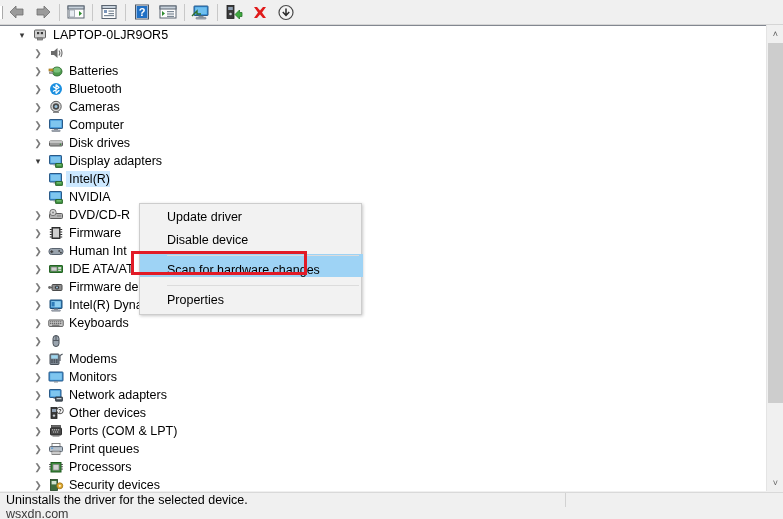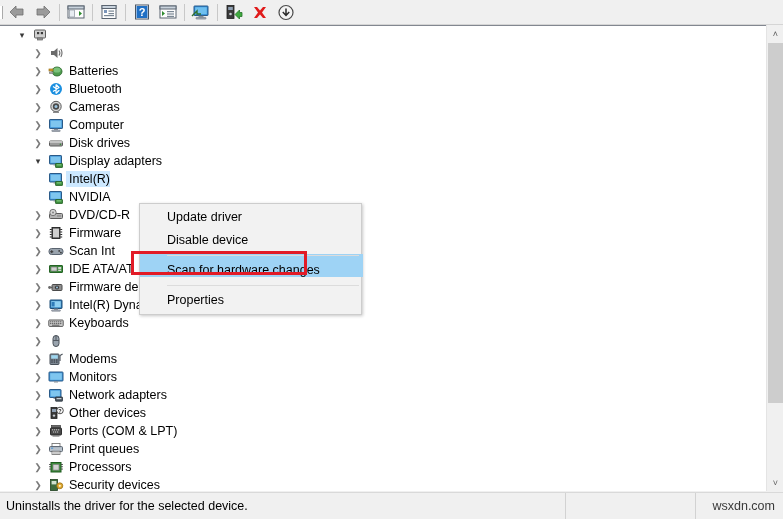--- a/index.html
+++ b/index.html
@@ -176,20 +176,21 @@
   
   #statusbar {
     position: absolute;
     left: 0; bottom: 0;
     width: 783px; height: 27px;
     background: #f0f0f0;
     border-top: 1px solid #d9d9d9;
     display: flex;
     align-items: flex-start;
     font-size: 12.5px;
+    flex-direction: column;
   }
   .sb-panel {
     height: 100%;
     display: flex; align-items: center;
     padding: 0 6px;
     border-right: 1px solid #d2d2d2;
     color: #000;
   }
   .sb-panel.main { width: 566px; }
   .sb-panel.mid { width: 130px; }
@@ -308,20 +309,21 @@
       <div class="row depth0">
         <span class="chev open">▾</span>
         <span class="ico">
           <svg width="16" height="14" viewBox="0 0 16 14">
             <rect x="2.5" y="2" width="11" height="8" rx="1" fill="#cfcfcf" stroke="#5f5f5f" stroke-width="1"></rect>
             <rect x="5" y="4" width="2.2" height="2.2" fill="#3a3a3a"></rect>
             <rect x="8.8" y="4" width="2.2" height="2.2" fill="#3a3a3a"></rect>
             <rect x="5.5" y="10" width="5" height="2" fill="#9a9a9a" stroke="#5f5f5f" stroke-width="0.7"></rect>
           </svg>
         </span>
+        <span class="lbl">LAPTOP-0LJR9OR5</span>
       </div>
 
       <div class="row depth1">
         <span class="chev">❯</span>
         <span class="ico">
           <svg width="16" height="14" viewBox="0 0 16 14">
             <path d="M3 5 L6 5 L9.5 2 L9.5 12 L6 9 L3 9 Z" fill="#6b6b6b"></path>
             <path d="M11 4.5 Q12.8 7 11 9.5" fill="none" stroke="#6b6b6b" stroke-width="1.1"></path>
             <path d="M12.8 3 Q15.2 7 12.8 11" fill="none" stroke="#6b6b6b" stroke-width="1.1"></path>
           </svg>
@@ -468,21 +470,21 @@
         <span class="chev">❯</span>
         <span class="ico">
           <svg width="16" height="14" viewBox="0 0 16 14">
             <rect x="1" y="4.5" width="14" height="6" rx="2.6" fill="#9aa4ae" stroke="#5a6470" stroke-width="1"></rect>
             <rect x="3.2" y="6.2" width="1.1" height="3" fill="#3a3a3a"></rect>
             <rect x="2.2" y="7.2" width="3.1" height="1.1" fill="#3a3a3a"></rect>
             <circle cx="11.2" cy="6.9" r="0.9" fill="#3a3a3a"></circle>
             <circle cx="12.9" cy="8.6" r="0.9" fill="#3a3a3a"></circle>
           </svg>
         </span>
-        <span class="lbl">Scan Int</span>
+        <span class="lbl">Human Int</span>
       </div>
 
       <div class="row depth1">
         <span class="chev">❯</span>
         <span class="ico">
           <svg width="16" height="14" viewBox="0 0 16 14">
             <rect x="1.5" y="3.5" width="13" height="7" rx="0.5" fill="#3c8c3c" stroke="#256325" stroke-width="1"></rect>
             <rect x="3" y="5" width="6" height="4" fill="#cfcfcf" stroke="#777" stroke-width="0.7"></rect>
             <rect x="10.2" y="5" width="3" height="2" fill="#d8d8d8"></rect>
             <rect x="10.2" y="7.6" width="3" height="1.4" fill="#d8d8d8"></rect>

